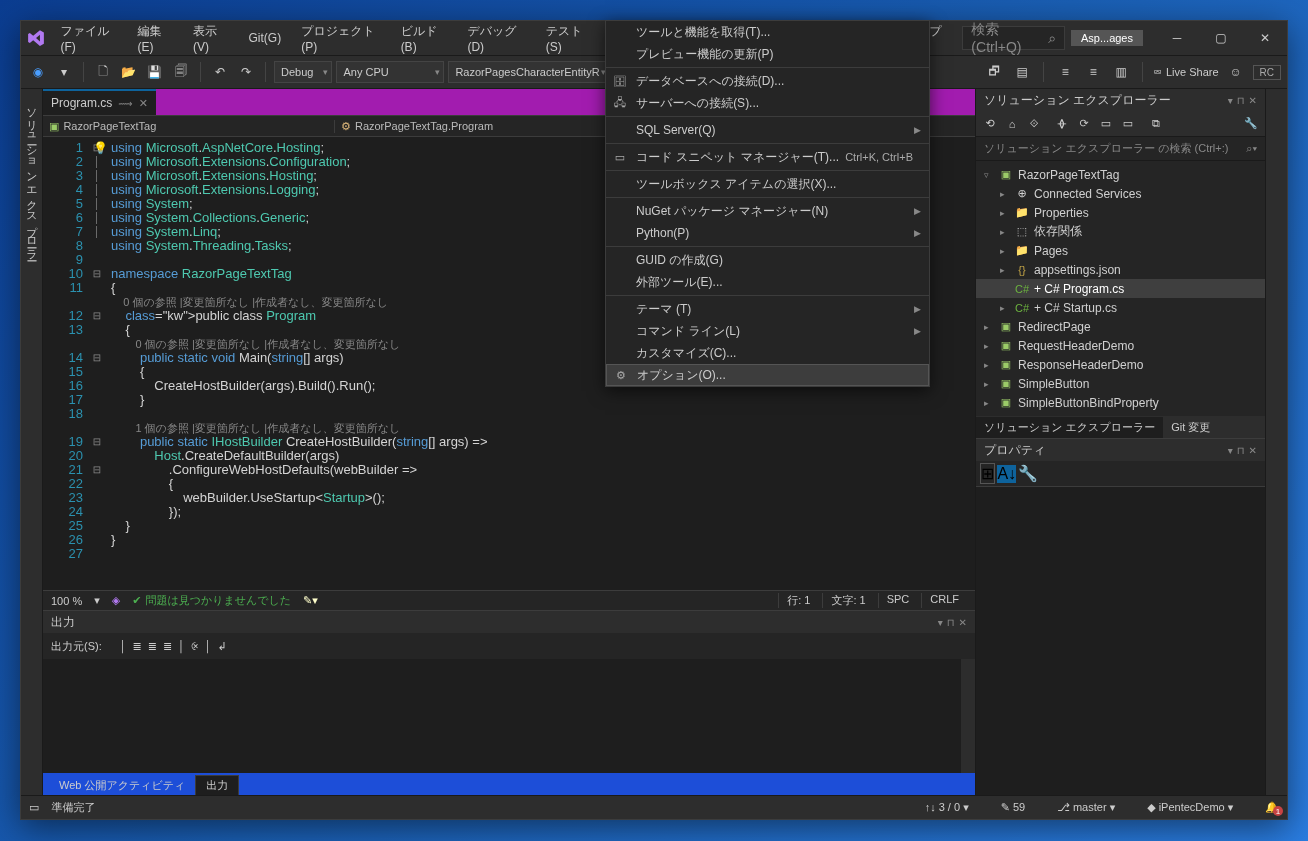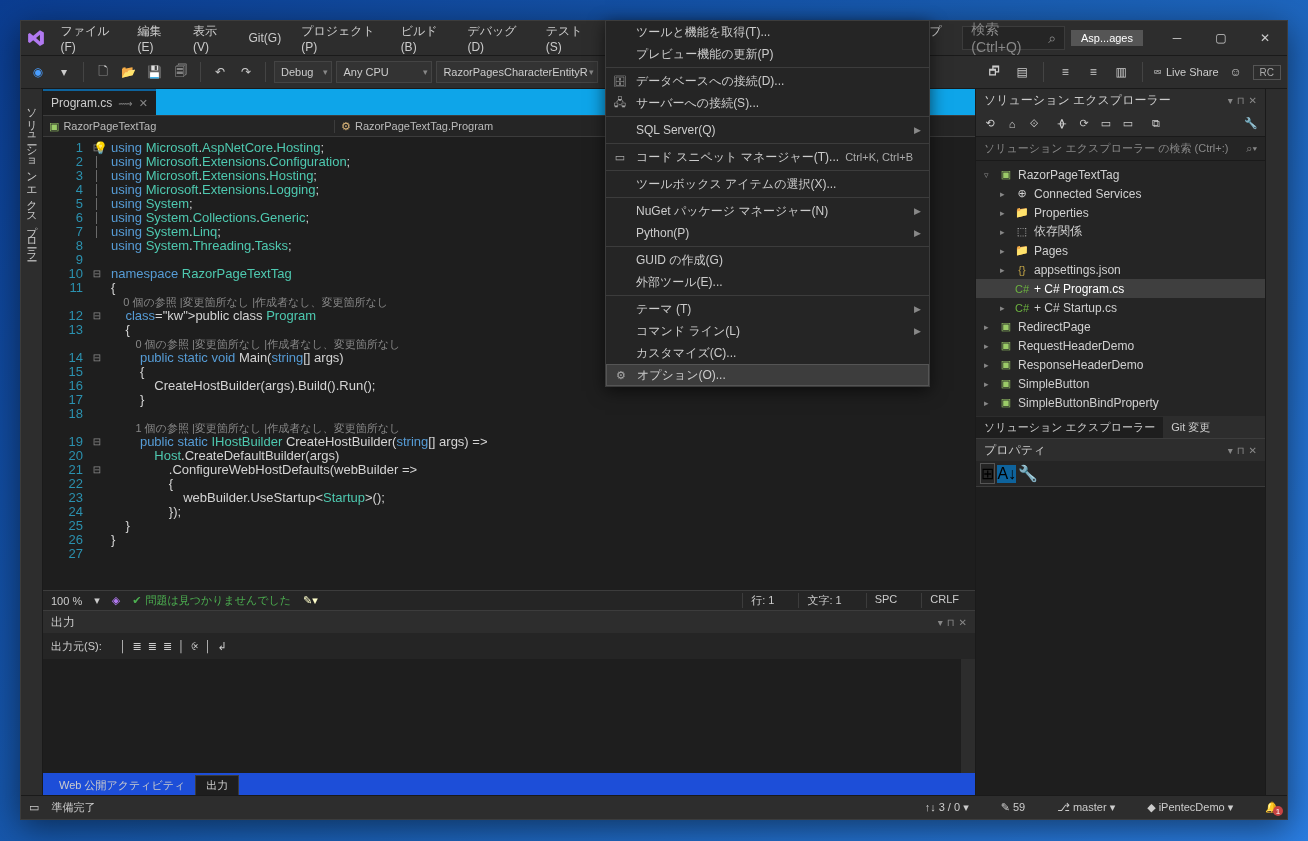--- a/index.html
+++ b/index.html
@@ -30,21 +30,21 @@
 
 
 .main { flex: 1; display: flex; min-height: 0; }
 .left-strip { width: 22px; background: #2d2d2d; border-right: 1px solid #1a1a1a; display: flex; flex-direction: column; align-items: center; padding-top: 4px; }
 .left-strip .vtab { writing-mode: vertical-rl; color: #ccc; font-size: 11px; padding: 8px 2px; }
 .right-strip { width: 22px; background: #2d2d2d; border-left: 1px solid #1a1a1a; }
 
 .center { flex: 1; display: flex; flex-direction: column; min-width: 0; }
 
 
-.doctabs { height: 26px; background: #0ea5e9; display: flex; align-items: flex-end; }
+.doctabs { height: 26px; background: #a21caf; display: flex; align-items: flex-end; }
 .doctab { height: 26px; background: #1f1f1f; border-top: 2px solid #0e639c; padding: 0 8px; display: flex; align-items: center; color: #ccc; font-size: 12px; gap: 6px; }
 .doctab .pin { font-size: 10px; color: #888; }
 .doctab .x { font-size: 11px; color: #888; }
 
 
 .navbar { height: 22px; background: #252525; border-top: 1px solid #3c3c3c; border-bottom: 1px solid #3c3c3c; display: flex; align-items: center; }
 .navbar .nc { flex: 1; display: flex; align-items: center; padding: 0 6px; color: #bbb; font-size: 11px; gap: 4px; border-right: 1px solid #3c3c3c; }
 
 
 .editor { flex: 1; background: #1e1e1e; display: flex; font-family: Consolas, monospace; font-size: 13px; color: #d4d4d4; position: relative; min-height: 0; }
@@ -61,21 +61,21 @@
 .dropdown .dd-item { height: 22px; display: flex; align-items: center; padding: 0 24px 0 30px; position: relative; }
 .dropdown .dd-item.sel { background: #3d3d3d; border: 1px solid #555; }
 .dropdown .dd-sep { height: 1px; background: #3c3c3c; margin: 2px 0; }
 .dropdown .dd-item .arrow { position: absolute; right: 8px; color: #888; font-size: 9px; }
 .dropdown .dd-item .shortcut { position: absolute; right: 16px; color: #aaa; font-size: 11px; }
 .dropdown .dd-item .dd-icon { position: absolute; left: 6px; width: 16px; display: flex; justify-content: center; color: #aaa; font-size: 11px; }
 
 
 .editor-status { height: 20px; background: #252525; border-top: 1px solid #3c3c3c; display: flex; align-items: center; padding: 0 8px; color: #ccc; font-size: 11px; gap: 12px; }
 .editor-status .ok { color: #4caf50; display: flex; align-items: center; gap: 4px; }
-.editor-status .right { margin-left: auto; display: flex; gap: 16px; padding-left: 11px; }
+.editor-status .right { margin-left: auto; display: flex; gap: 4px; padding-left: 11px; }
 .editor-status .cell { padding: 0 8px; border-left: 1px solid #3c3c3c; }
 
 
 .output-panel { height: 185px; display: flex; flex-direction: column; border-top: 1px solid #3c3c3c; }
 .output-header { height: 22px; background: #2d2d2d; display: flex; align-items: center; padding: 0 8px; color: #ccc; font-size: 12px; }
 .output-header .r { margin-left: auto; display: flex; gap: 4px; color: #888; font-size: 10px; }
 .output-toolbar { height: 26px; background: #252525; display: flex; align-items: center; padding: 0 8px; gap: 6px; color: #ccc; font-size: 11px; }
 .output-toolbar .combo { width: 280px; height: 20px; border: 1px solid #3c3c3c; background: #333; padding: 0 6px; display: flex; align-items: center; position: relative; }
 .output-toolbar .combo::after { content: "▾"; position: absolute; right: 4px; color: #888; font-size: 9px; }
 .output-body { flex: 1; background: #1e1e1e; position: relative; }
@@ -161,21 +161,21 @@
     <div class="tb-sep"></div>
     <div class="tb-btn">🗋</div>
     <div class="tb-btn">📂</div>
     <div class="tb-btn">💾</div>
     <div class="tb-btn">🗐</div>
     <div class="tb-sep"></div>
     <div class="tb-btn">↶</div>
     <div class="tb-btn">↷</div>
     <div class="tb-sep"></div>
     <div class="tb-combo">Debug</div>
-    <div class="tb-combo" style="width:96px">Any CPU</div>
+    <div class="tb-combo" style="width:108px">Any CPU</div>
     <div class="tb-combo" style="width:162px">RazorPagesCharacterEntityR</div>
     <div class="right">
       <div class="tb-btn">🗗</div>
       <div class="tb-btn">▤</div>
       <div class="tb-sep"></div>
       <div class="tb-btn">≡</div>
       <div class="tb-btn">≡</div>
       <div class="tb-btn">▥</div>
       <div class="tb-sep"></div>
       <div class="liveshare">

